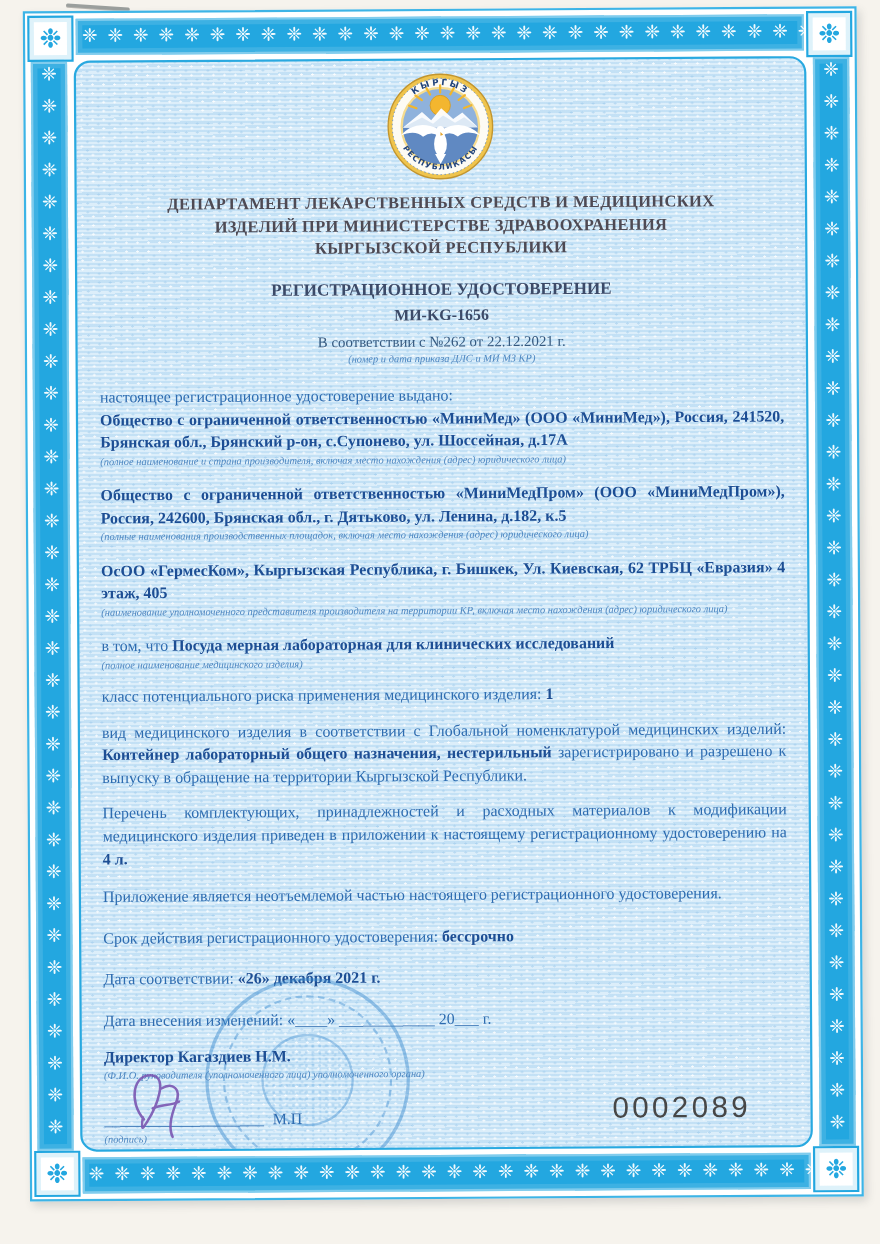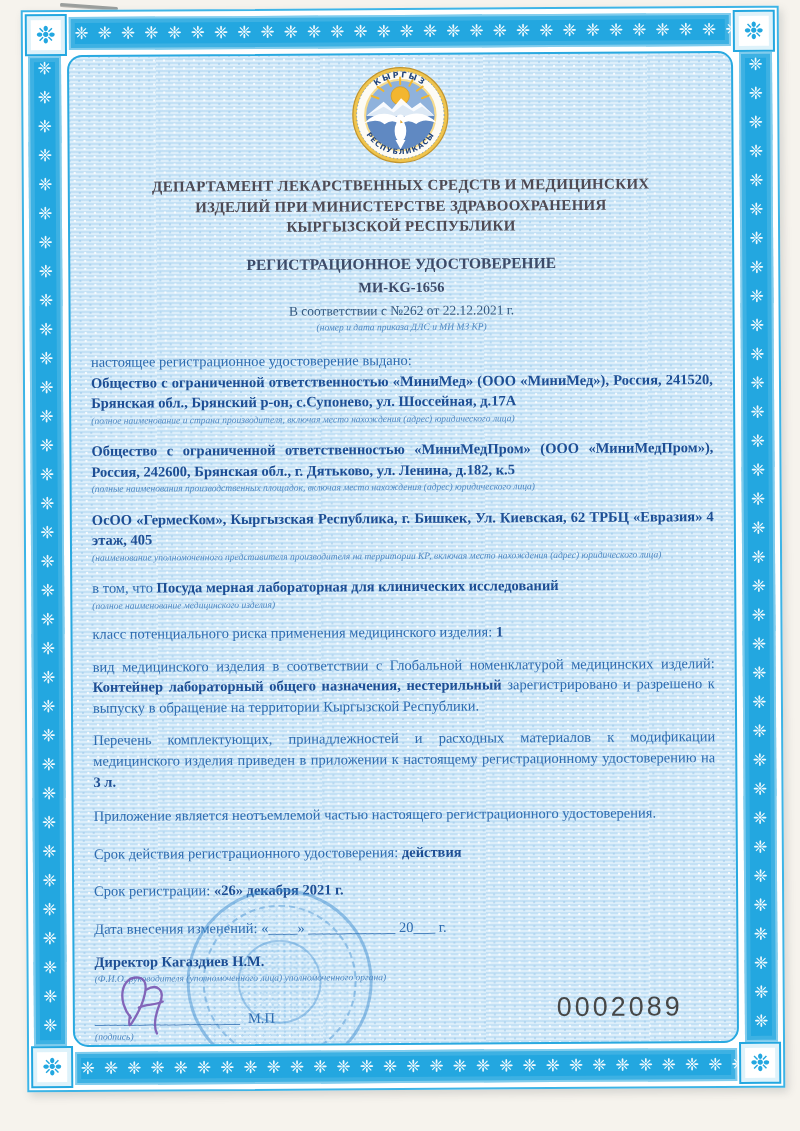--- a/index.html
+++ b/index.html
@@ -173,27 +173,27 @@
       <p class="j b mt-m">ОсОО «ГермесКом», Кыргызская Республика, г. Бишкек, Ул. Киевская, 62 ТРБЦ «Евразия» 4 этаж, 405</p>
       <p class="note">(наименование уполномоченного представителя производителя на территории КР, включая место нахождения (адрес) юридического лица)</p>
 
       <p class="mt-m"><span>в том, что </span><b>Посуда мерная лабораторная для клинических исследований</b></p>
       <p class="note">(полное наименование медицинского изделия)</p>
 
       <p class="mt-s"><span>класс потенциального риска применения медицинского изделия: </span><b>1</b></p>
 
       <p class="j mt-s"><span>вид медицинского изделия в соответствии с Глобальной номенклатурой медицинских изделий: </span><b>Контейнер лабораторный общего назначения, нестерильный</b><span> зарегистрировано и разрешено к выпуску в обращение на территории Кыргызской Республики.</span></p>
 
-      <p class="j mt-s"><span>Перечень комплектующих, принадлежностей и расходных материалов к модификации медицинского изделия приведен в приложении к настоящему регистрационному удостоверению на </span><b>3 л.</b></p>
+      <p class="j mt-s"><span>Перечень комплектующих, принадлежностей и расходных материалов к модификации медицинского изделия приведен в приложении к настоящему регистрационному удостоверению на </span><b>4 л.</b></p>
 
       <p class="mt-m">Приложение является неотъемлемой частью настоящего регистрационного удостоверения.</p>
 
-      <p class="mt-l"><span>Срок действия регистрационного удостоверения: </span><b>действия</b></p>
-
-      <p class="mt-l"><span>Срок регистрации: </span><b>«26» декабря 2021 г.</b></p>
+      <p class="mt-l"><span>Срок действия регистрационного удостоверения: </span><b>бессрочно</b></p>
+
+      <p class="mt-l"><span>Дата соответствии: </span><b>«26» декабря 2021 г.</b></p>
 
       <p class="mt-l">Дата внесения изменений: «____» ____________ 20___ г.</p>
 
       <div class="sig-area">
         <div class="stamp"></div>
         <p class="b" style="position:relative;z-index:2;">Директор Кагаздиев Н.М.</p>
         <p class="note" style="position:relative;z-index:2;">(Ф.И.О. руководителя (уполномоченного лица) уполномоченного органа)</p>
         <p class="sig-row"><span class="underscores">____________________</span><span class="mp">М.П</span></p>
         <p class="note" style="position:relative;z-index:2;">(подпись)</p>
         <svg class="signature-svg" width="95" height="70" viewBox="0 0 95 70">

